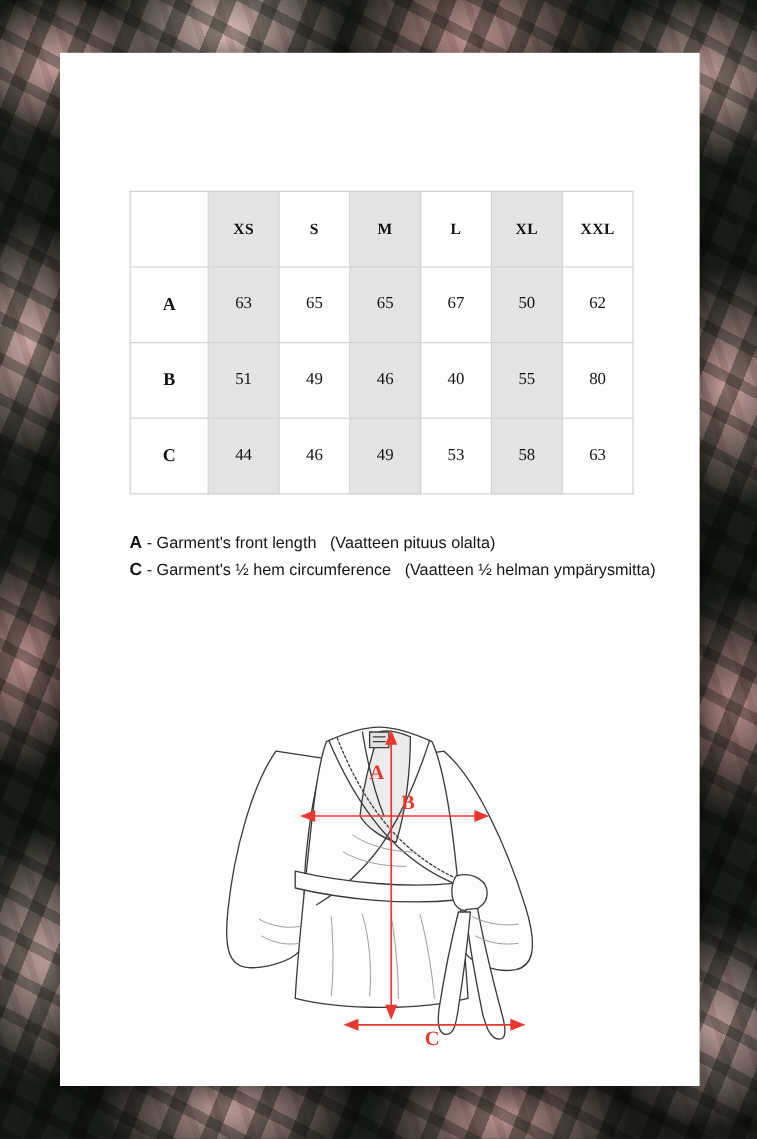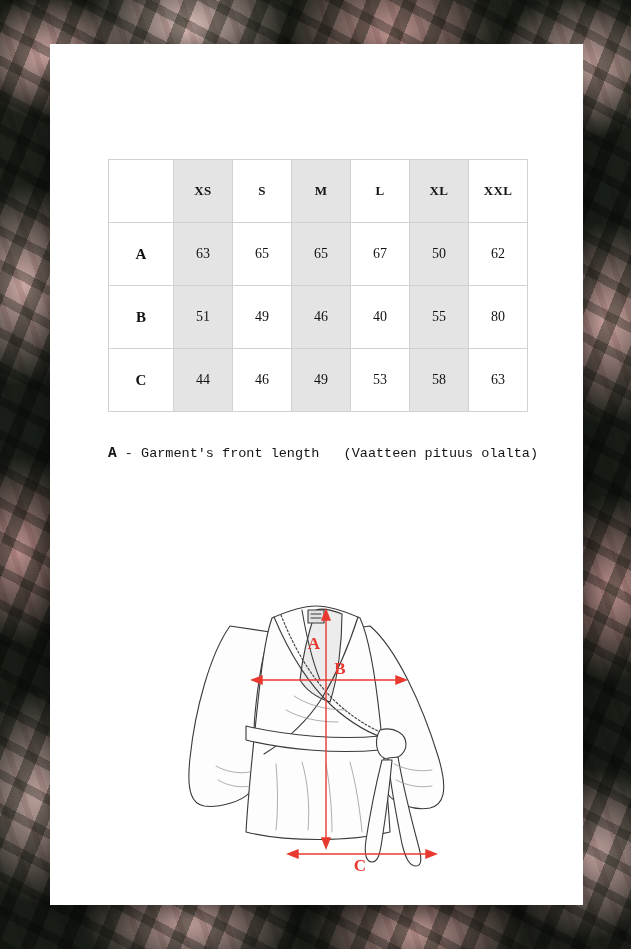--- a/index.html
+++ b/index.html
@@ -99,21 +99,21 @@
     font-family: Liberation Serif, serif;
   }
   .shade { background: #e4e4e4; }
 
   
   #legend {
     position: absolute;
     left: 58px;
     top: 398px;
     width: 440px;
-    font-family: Liberation Mono, monospace;
+    font-family: Liberation Sans, sans-serif;
     font-size: 13.5px;
     color: #141414;
     line-height: 1.55;
   }
   #legend .row { white-space: nowrap; }
   #legend .key { font-weight: bold; font-size: 14.5px; }
   #legend .fi { }
 
   
   #illustration {
@@ -175,20 +175,27 @@
     </tbody>
   </table>
 
   <div id="legend">
     <div class="row">
       <span class="key">A</span>
       <span>-</span>
       <span>Garment's front length</span>
       &nbsp;
       <span class="fi">(Vaatteen pituus olalta)</span>
+    </div>
+    <div class="row">
+      <span class="key">C</span>
+      <span>-</span>
+      <span>Garment's ½ hem circumference</span>
+      &nbsp;
+      <span class="fi">(Vaatteen ½ helman ympärysmitta)</span>
     </div>
   </div>
 
   <svg id="illustration" viewBox="0 0 533 380">
 
     <g fill="#fdfdfd" stroke="#3a3a3a" stroke-width="1.1" stroke-linejoin="round" stroke-linecap="round">
 
       <path d="M180 112 C 160 140, 145 196, 140 244 C 136 280, 143 290, 154 292 C 168 294, 192 288, 200 278 C 205 268, 202 230, 205 200 C 208 168, 214 136, 220 118 Z"></path>
 
       <path d="M320 112 C 346 134, 372 190, 388 242 C 399 278, 393 291, 380 294 C 365 297, 344 290, 337 279 C 332 268, 326 230, 318 198 C 310 166, 300 132, 292 116 Z"></path>

